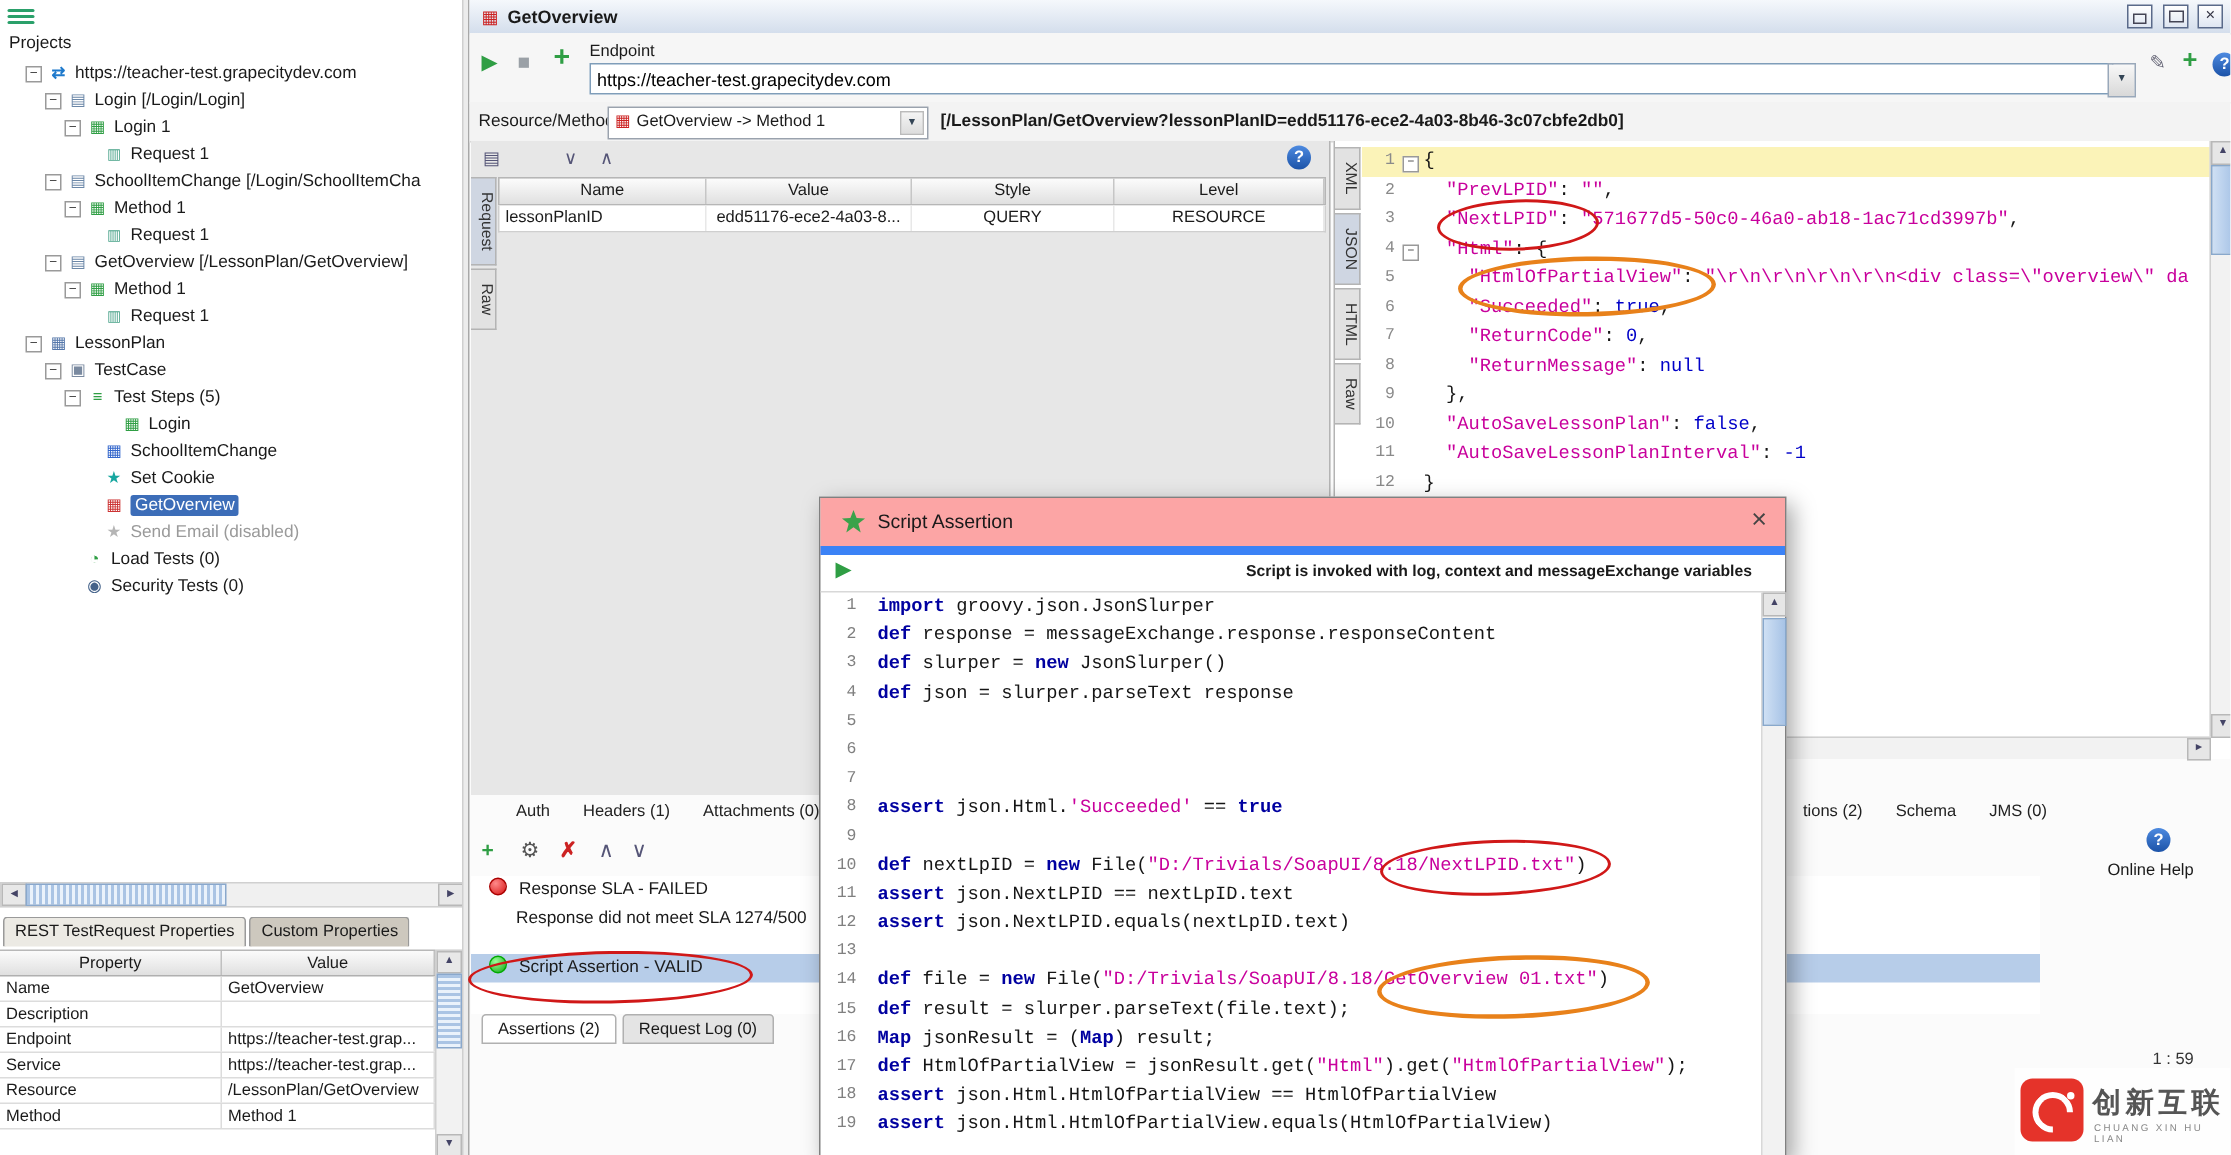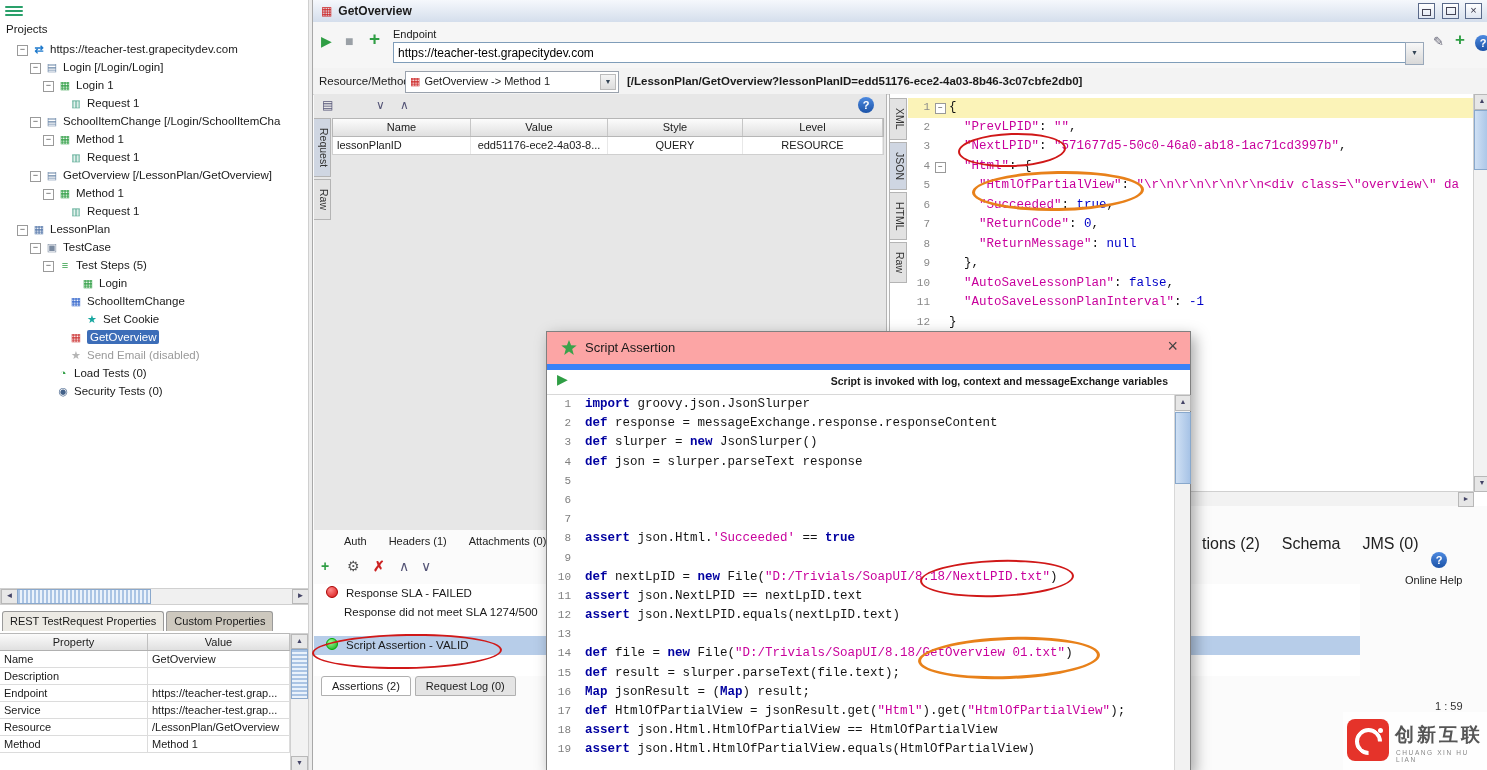--- a/index.html
+++ b/index.html
@@ -113,21 +113,21 @@
 .tk-p{color:#151515}
 #respvs{position:absolute;right:0;top:0;width:15px;height:398px;background:#f2f2f2;border-left:1px solid #d0d0d0}
 #respvs .sb{position:absolute;left:0;width:14px;height:14px;background:#e6e6e6;border:1px solid #b8b8b8;font-size:7px;line-height:12px;text-align:center;color:#446}
 #respvs .up{top:0}#respvs .dn{bottom:0}
 #respvs .vthumb2{position:absolute;left:0;top:16px;width:14px;height:58px;background:linear-gradient(90deg,#cfe0f4,#a7c3e6);border:1px solid #88a8cc}
 #resphs{position:absolute;left:18px;right:15px;bottom:0;height:14px;background:#f2f2f2;border-top:1px solid #d0d0d0}
 #resphs .rb{position:absolute;right:0;top:0;width:14px;height:13px;background:#e6e6e6;border:1px solid #b8b8b8;font-size:7px;line-height:12px;text-align:center;color:#446}
 
 #reqsubtabs{position:absolute;left:20px;top:532px;font-size:11px}
 #reqsubtabs .tab,#respsubtabs .tab{display:inline-block;padding:3px 11px;color:#222}
-#respsubtabs{position:absolute;left:878px;top:532px;font-size:16px}
+#respsubtabs{position:absolute;left:878px;top:532px;font-size:11px}
 #atoolbar .abtn{position:absolute;top:558px;font-size:14px}
 #ab-add{left:8px;color:#2f9e44;font-size:17px;font-weight:bold;top:554px}
 #ab-gear{left:34px;color:#555}
 #ab-del{left:60px;color:#cc2222;font-weight:bold}
 #ab-up{left:86px;font-size:11px;color:#557}
 #ab-dn{left:108px;font-size:11px;color:#557}
 #apanel{position:absolute;left:1px;top:584px;width:1046px;height:92px;background:#fff}
 .arow{height:19px;line-height:19px;font-size:11.5px;padding-left:12px;white-space:nowrap}
 .arow.sel{background:#b7cde9}
 .adot{display:inline-block;width:10px;height:10px;border-radius:50%;margin-right:8px;vertical-align:-1px}
@@ -193,21 +193,21 @@
         <div class="trow" style="padding-left: 43px;"><span class="texp">−</span><span class="tic tic-method">▦</span><span class="tlbl">Method 1</span></div>
         <div class="trow" style="padding-left: 56px;"><span class="texp empty"></span><span class="tic tic-request">▥</span><span class="tlbl">Request 1</span></div>
         <div class="trow" style="padding-left: 30px;"><span class="texp">−</span><span class="tic tic-resource">▤</span><span class="tlbl">GetOverview [/LessonPlan/GetOverview]</span></div>
         <div class="trow" style="padding-left: 43px;"><span class="texp">−</span><span class="tic tic-method">▦</span><span class="tlbl">Method 1</span></div>
         <div class="trow" style="padding-left: 56px;"><span class="texp empty"></span><span class="tic tic-request">▥</span><span class="tlbl">Request 1</span></div>
         <div class="trow" style="padding-left: 17px;"><span class="texp">−</span><span class="tic tic-testsuite">▦</span><span class="tlbl">LessonPlan</span></div>
         <div class="trow" style="padding-left: 30px;"><span class="texp">−</span><span class="tic tic-testcase">▣</span><span class="tlbl">TestCase</span></div>
         <div class="trow" style="padding-left: 43px;"><span class="texp">−</span><span class="tic tic-teststeps">≡</span><span class="tlbl">Test Steps (5)</span></div>
         <div class="trow" style="padding-left: 68px;"><span class="texp empty"></span><span class="tic tic-step-green">▦</span><span class="tlbl">Login</span></div>
         <div class="trow" style="padding-left: 56px;"><span class="texp empty"></span><span class="tic tic-step-blue">▦</span><span class="tlbl">SchoolItemChange</span></div>
-        <div class="trow" style="padding-left: 72px;"><span class="texp empty"></span><span class="tic tic-star">★</span><span class="tlbl">Set Cookie</span></div>
+        <div class="trow" style="padding-left: 56px;"><span class="texp empty"></span><span class="tic tic-star">★</span><span class="tlbl">Set Cookie</span></div>
         <div class="trow sel" style="padding-left: 56px;"><span class="texp empty"></span><span class="tic tic-step-red">▦</span><span class="tlbl">GetOverview</span></div>
         <div class="trow dis" style="padding-left: 56px;"><span class="texp empty"></span><span class="tic tic-star-gray">★</span><span class="tlbl">Send Email (disabled)</span></div>
         <div class="trow" style="padding-left: 43px;"><span class="texp empty"></span><span class="tic tic-clock">◔</span><span class="tlbl">Load Tests (0)</span></div>
         <div class="trow" style="padding-left: 43px;"><span class="texp empty"></span><span class="tic tic-shield">◉</span><span class="tlbl">Security Tests (0)</span></div>
       </div>
     <div id="treehs" class="abs">
       <span class="sbtn l">◄</span>
       <span class="hthumb"></span>
       <span class="sbtn r">►</span>
     </div>

